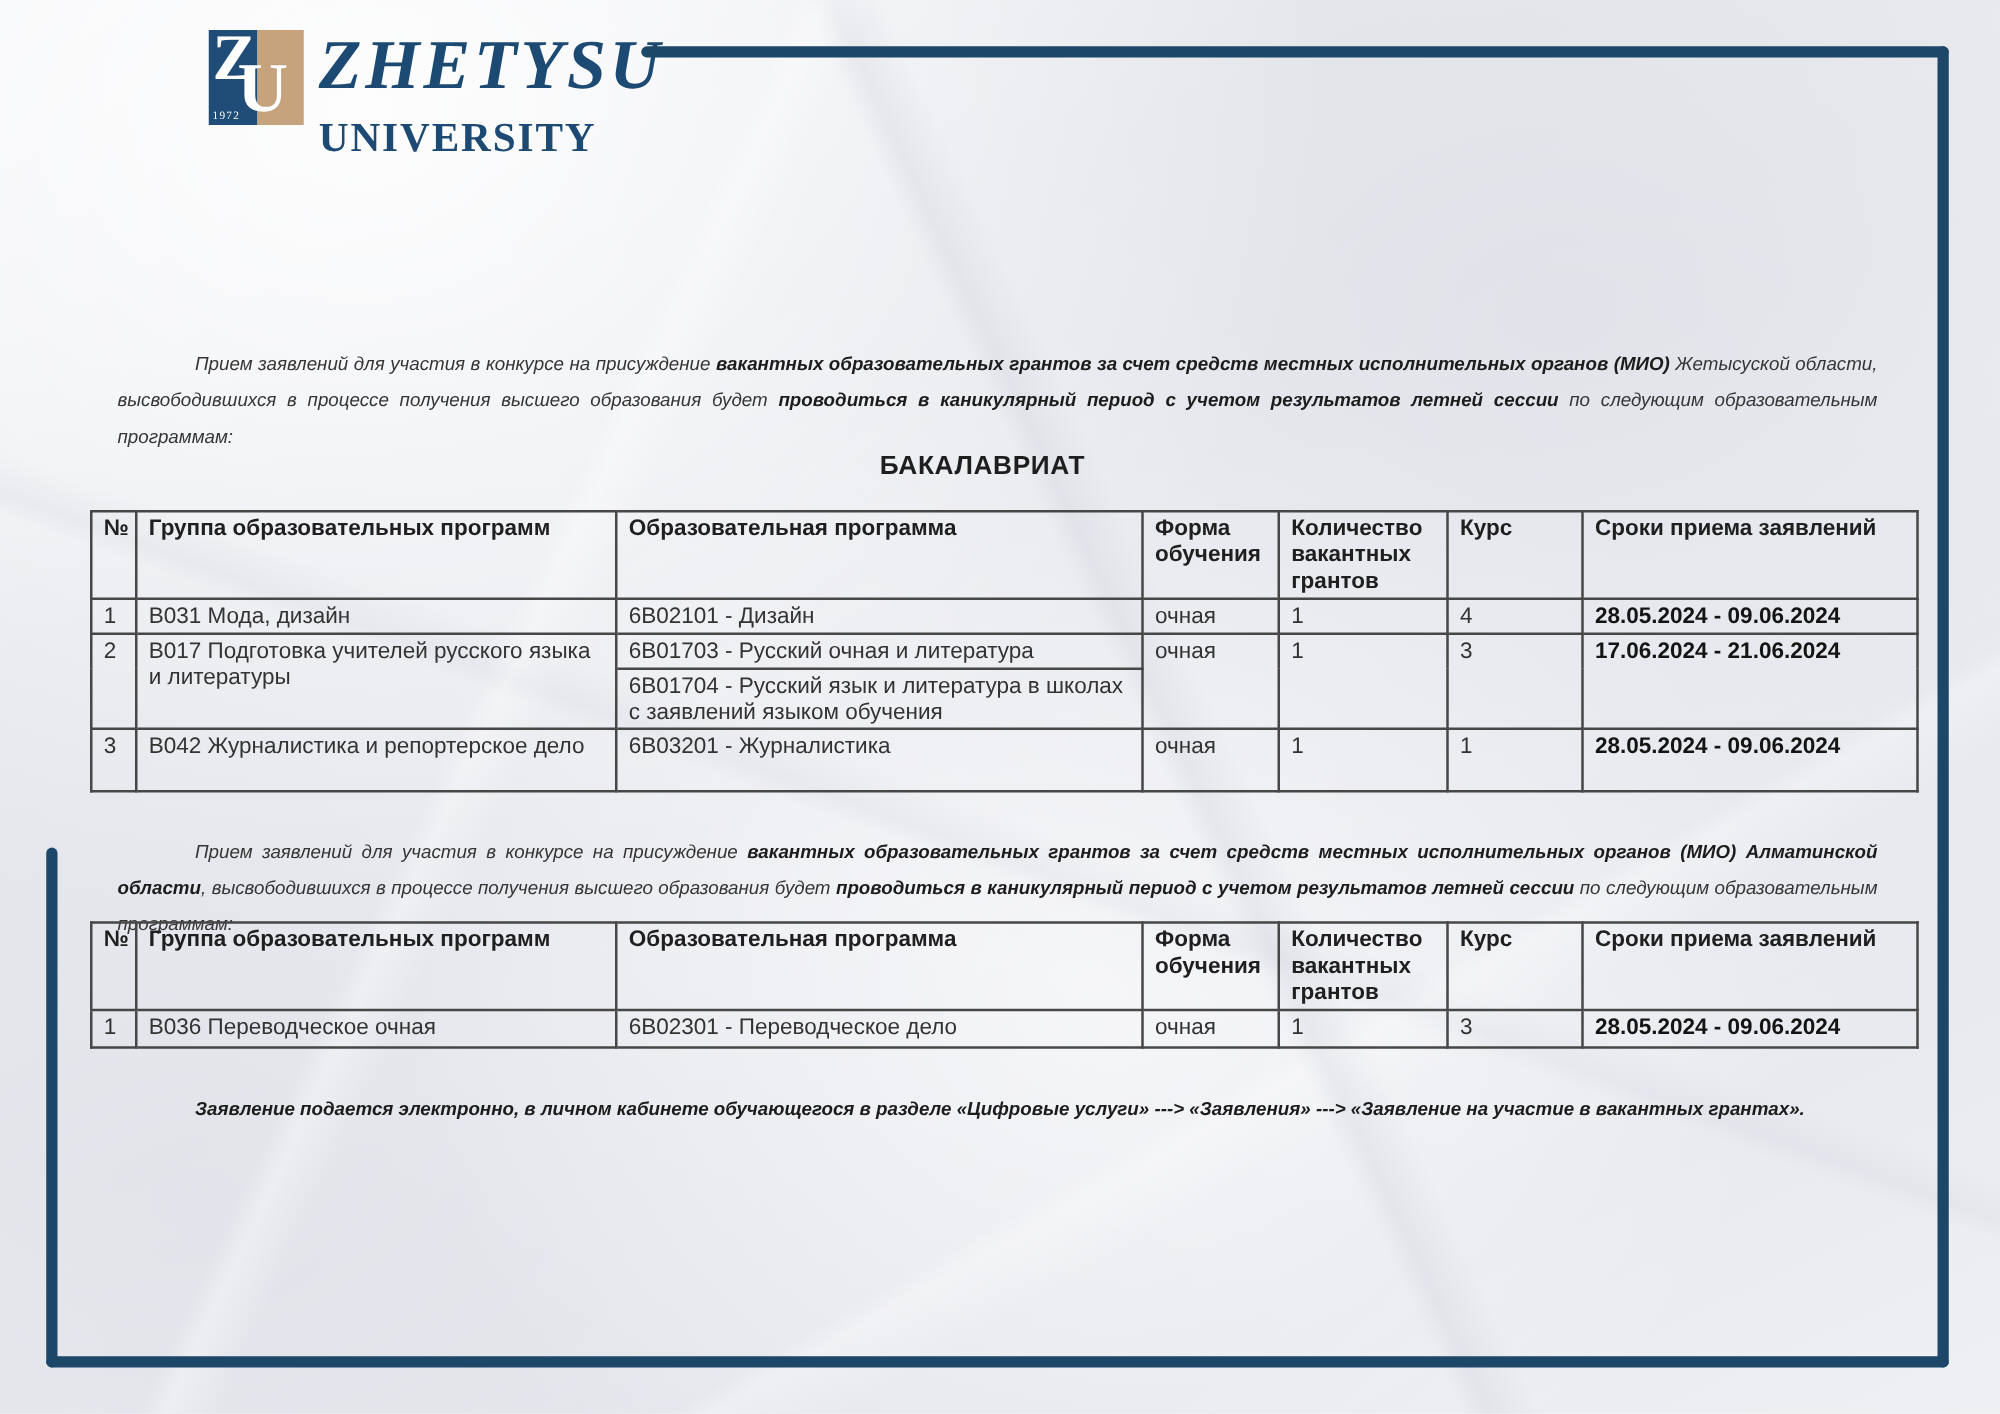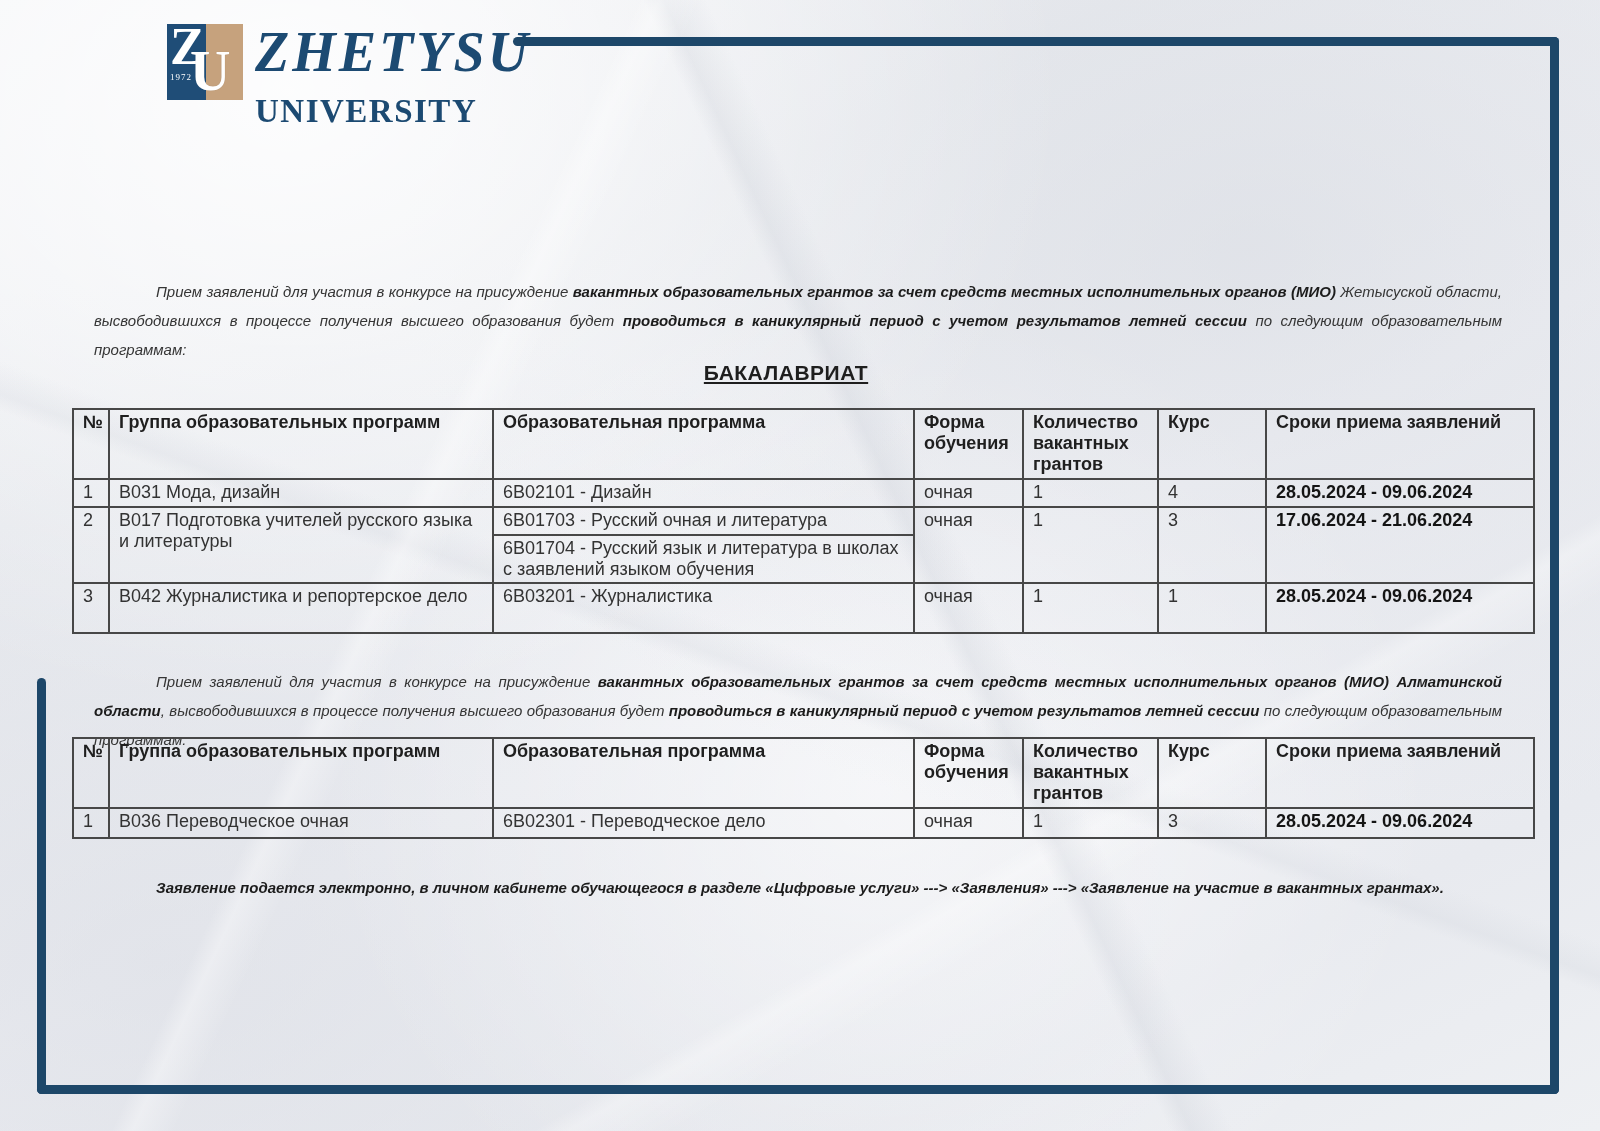--- a/index.html
+++ b/index.html
@@ -24,21 +24,21 @@
       linear-gradient(20deg, transparent 42%, rgba(200,205,214,0.2) 43%, transparent 45%);
   }
 
   
   .logo{position:absolute;left:167px;top:24px;height:78px;display:flex;align-items:flex-start;}
   .logo-mark{position:relative;width:76px;height:76px;}
   .logo-sq-blue{position:absolute;left:0;top:0;width:39px;height:76px;background:var(--logo-blue);}
   .logo-sq-tan{position:absolute;left:39px;top:0;width:37px;height:76px;background:var(--logo-tan);}
   .logo-z{position:absolute;left:3px;top:-8px;font-family:"Liberation Serif",serif;font-weight:bold;font-size:52px;color:#fff;line-height:1.2;}
   .logo-u{position:absolute;left:23px;top:14px;font-family:"Liberation Serif",serif;font-weight:bold;font-size:56px;color:#fff;line-height:1.2;text-shadow:0 0 1px rgba(0,0,0,0.15);}
-  .logo-year{position:absolute;left:3px;bottom:18px;font-size:9px;color:#fff;font-family:"Liberation Serif",serif;letter-spacing:1px;}
+  .logo-year{position:absolute;left:3px;bottom:3px;font-size:9px;color:#fff;font-family:"Liberation Serif",serif;letter-spacing:1px;}
   .logo-text{margin-left:12px;display:flex;flex-direction:column;line-height:1;}
   .logo-line1{font-family:"Liberation Serif",serif;font-weight:bold;font-size:56px;color:#1c4a72;letter-spacing:3px;font-style:italic;}
   .logo-line2{font-family:"Liberation Serif",serif;font-weight:bold;font-size:33px;color:#1c4a72;letter-spacing:1.5px;margin-top:15px;}
 
   
   .frame-line{position:absolute;background:var(--navy);border-radius:5px;}
   .frame-top{left:513px;top:37px;width:1046px;height:9px;}
   .frame-right{left:1550px;top:37px;width:9px;height:1057px;}
   .frame-bottom{left:37px;top:1085px;width:1522px;height:9px;}
   .frame-left{left:37px;top:678px;width:9px;height:416px;}
@@ -48,21 +48,21 @@
     position:absolute;left:94px;width:1408px;
     font-size:15px;line-height:29px;text-align:justify;
     text-indent:62px;color:#353535;font-style:italic;
   }
   .para .b,.bold{font-weight:bold;color:#1c1c1c;}
   .p1{top:262px;}
   .p2{top:652px;}
   .footer-para{top:858px;font-weight:bold;color:#1c1c1c;}
   .section-title{
     position:absolute;left:82px;top:361px;width:1408px;
-    text-align:center;font-weight:bold;font-size:21px;color:#1e1e1e;letter-spacing:0.5px;text-decoration:underline;
+    text-align:center;font-weight:bold;font-size:21px;color:#1e1e1e;letter-spacing:0.5px;
   }
 
   
   table.grants{
     position:absolute;left:72px;width:1461px;
     border-collapse:collapse;table-layout:fixed;
     font-size:18px;color:#333;background:transparent;
   }
   .t1{top:408px;}
   .t2{top:737px;}

